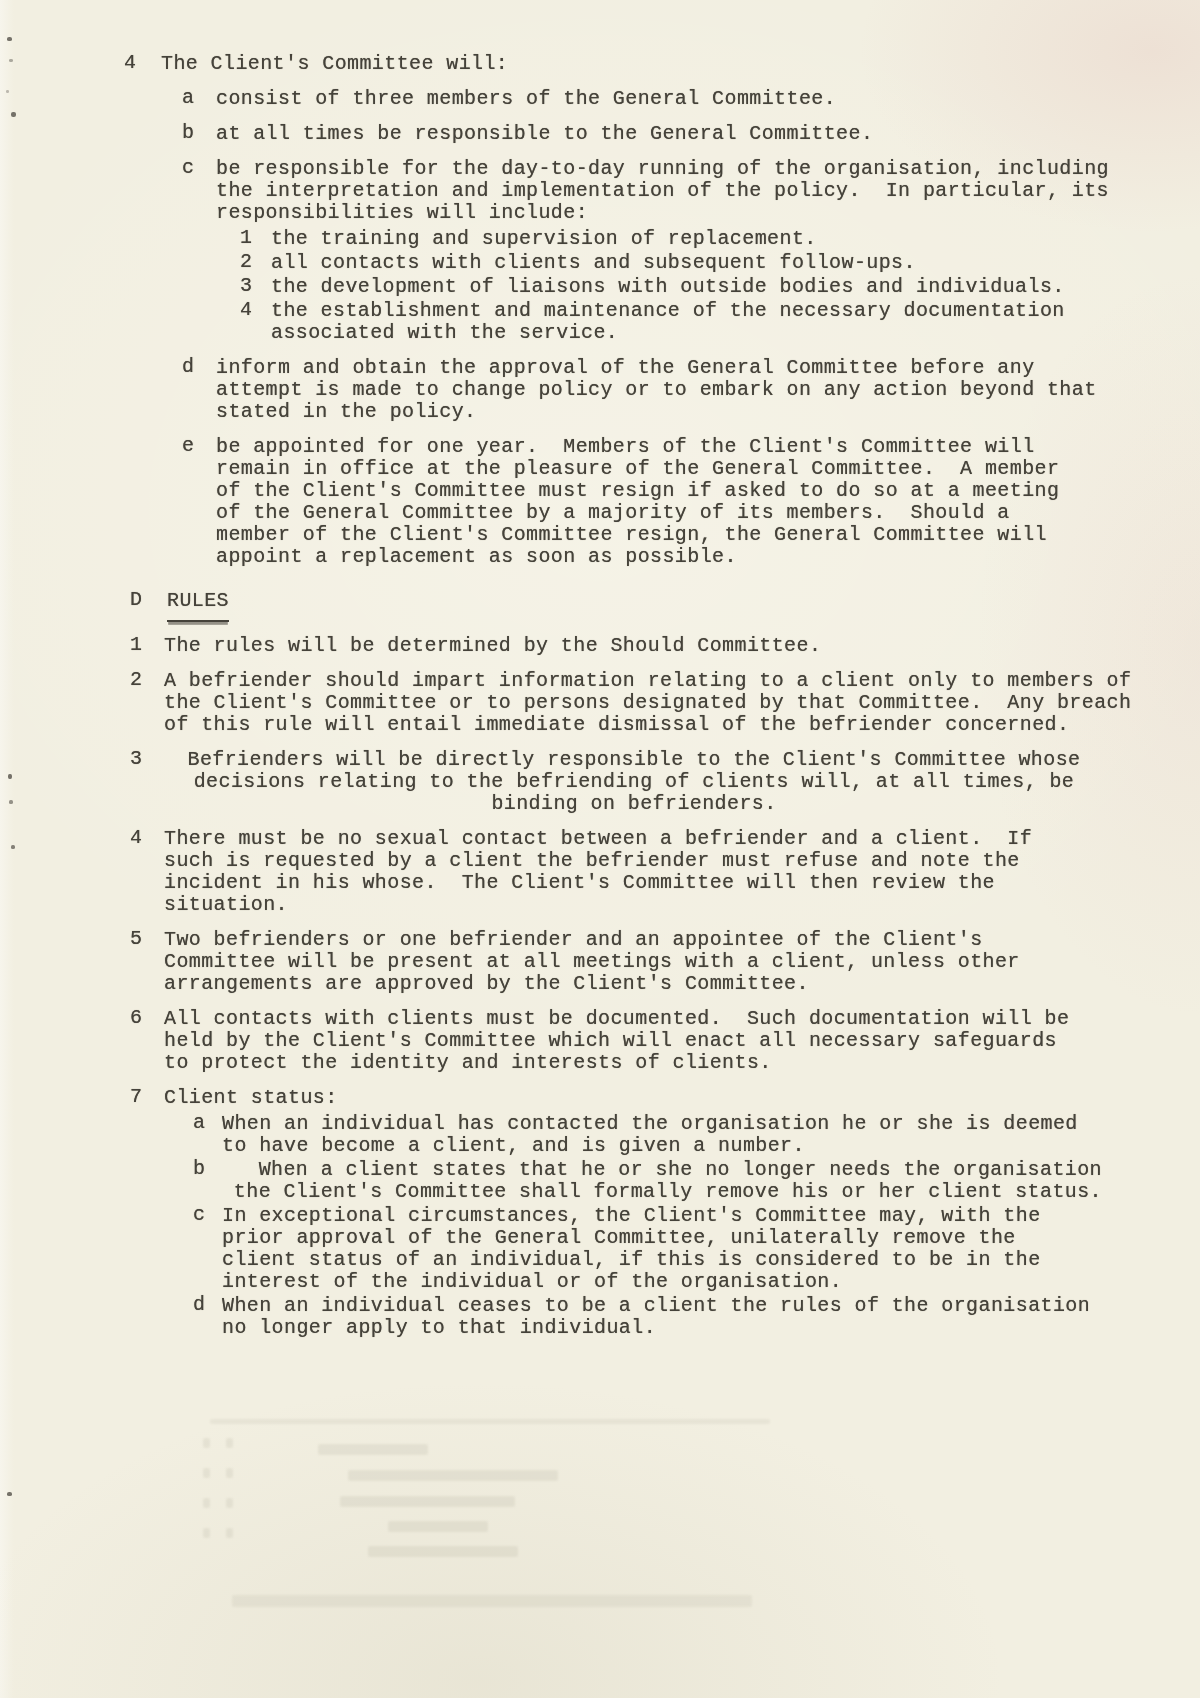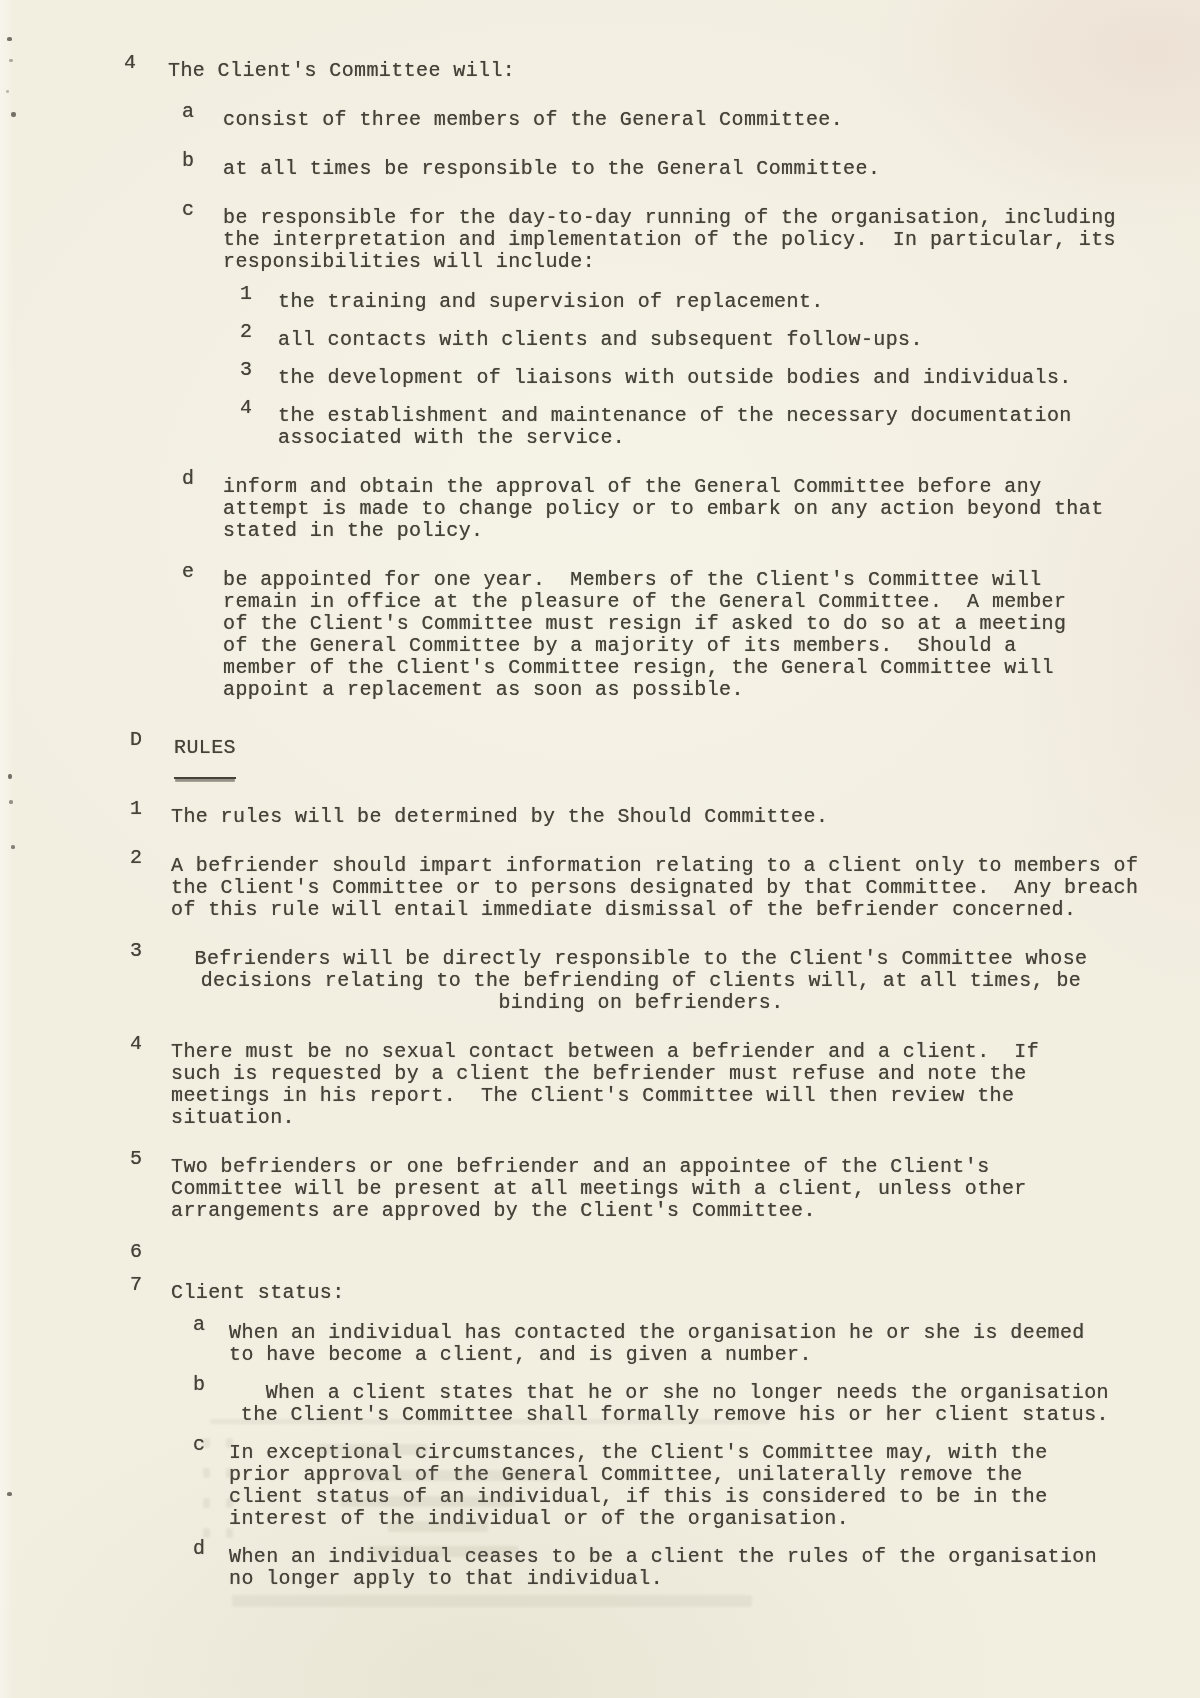--- a/index.html
+++ b/index.html
@@ -17,37 +17,37 @@
     overflow:hidden;
     font-family:"Liberation Mono","DejaVu Sans Mono",monospace;
     font-size:20px;
     line-height:22px;
     letter-spacing:0.4px;
     color:#45423a;
     text-shadow:0 0 0.7px rgba(62,57,46,0.75);
   }
   .content{position:absolute;top:52px;left:124px;width:1030px;}
   .row{display:flex;align-items:flex-start;margin:0 0 11px 0;}
-  .row p{margin:8px;white-space:pre-wrap;flex:1;}
+  .row p{margin:1px;white-space:pre-wrap;flex:1;}
   .lbl{flex:0 0 auto;white-space:pre;}
   
   .head4 .lbl{width:36px;}
   .sub{margin-left:58px;}
   .sub .lbl{width:33px;}
   .subsub{margin-left:116px;margin-bottom:0;}
   .subsub .lbl{width:30px;}
   .subsub-wrap{margin-bottom:11px;}
   
   .ruleshead{margin-left:6px;margin-top:20px;}
   .ruleshead .lbl{width:36px;}
   .rules-title{
     display:inline-block;
     border-bottom:2px solid #45423a;
     box-shadow:0 4px 0 -1.2px rgba(69,66,58,0.55);
-    padding-bottom:18px;
+    padding-bottom:8px;
   }
   .rule{margin-left:6px;}
   .rule .lbl{width:33px;}
   .rule7sub{margin-left:69px;margin-bottom:0;}
   .rule7sub .lbl{width:28px;}
   
   .speck{position:absolute;background:#55514a;border-radius:40%;opacity:0.8;}
   
   .ghost{position:absolute;background:#8d8a77;opacity:0.12;filter:blur(1.2px);border-radius:2px;}
   .ghost.col{width:7px;}
@@ -132,30 +132,31 @@
       <p>A befriender should impart information relating to a client only to members of the Client's Committee or to persons designated by that Committee.  Any breach of this rule will entail immediate dismissal of the befriender concerned.</p>
     </div>
 
     <div class="row rule">
       <span class="lbl">3</span>
       <p style="max-width:940px;text-align:center;">Befrienders will be directly responsible to the Client's Committee whose decisions relating to the befriending of clients will, at all times, be binding on befrienders.</p>
     </div>
 
     <div class="row rule">
       <span class="lbl">4</span>
-      <p style="max-width:915px;">There must be no sexual contact between a befriender and a client.  If such is requested by a client the befriender must refuse and note the meetings in his report.  The Client's Committee will then review the situation.</p>
+      <p style="max-width:915px;">There must be no sexual contact between a befriender and a client.  If such is requested by a client the befriender must refuse and note the incident in his whose.  The Client's Committee will then review the situation.</p>
     </div>
 
     <div class="row rule">
       <span class="lbl">5</span>
       <p style="max-width:930px;">Two befrienders or one befriender and an appointee of the Client's Committee will be present at all meetings with a client, unless other arrangements are approved by the Client's Committee.</p>
     </div>
 
     <div class="row rule">
       <span class="lbl">6</span>
+      <p style="max-width:915px;">All contacts with clients must be documented.  Such documentation will be held by the Client's Committee which will enact all necessary safeguards to protect the identity and interests of clients.</p>
     </div>
 
     <div class="row rule" style="margin-bottom:2px;">
       <span class="lbl">7</span>
       <p>Client status:</p>
     </div>
 
     <div>
       <div class="row rule7sub">
         <span class="lbl">a</span>

